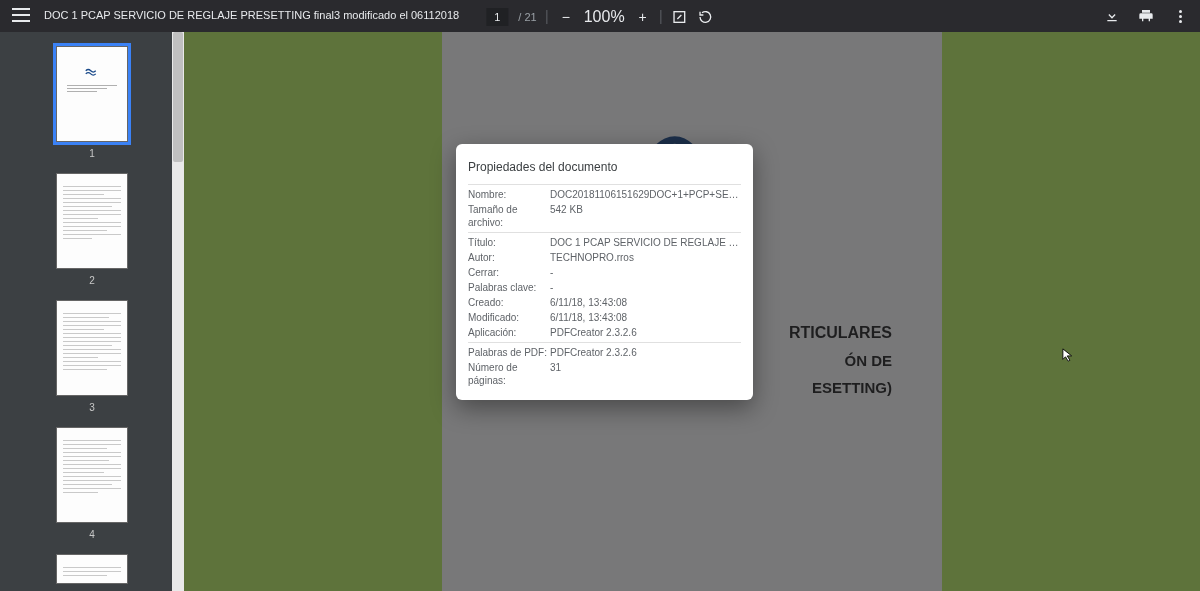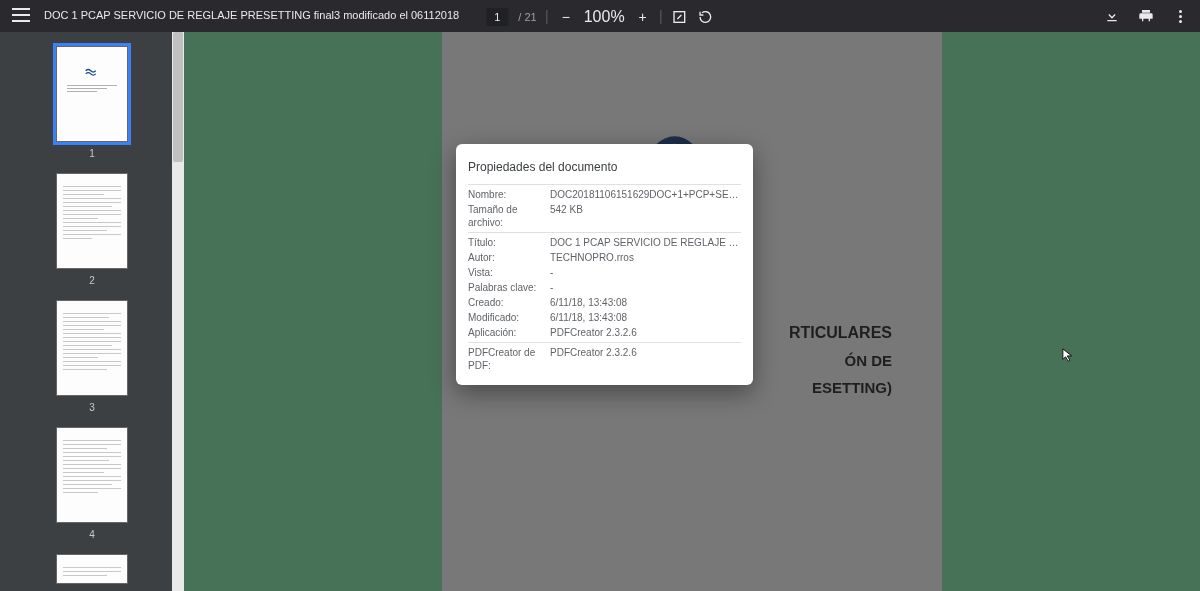--- a/index.html
+++ b/index.html
@@ -28,21 +28,21 @@
 .thumb { width: 72px; height: 96px; background: #fdfdfd; border: 1px solid #666; position: relative; }
 .thumb.active { outline: 3px solid #3b82f6; }
 .thumb-num { color: #c8c8c8; font-size: 10px; margin-top: 6px; margin-bottom: 14px; }
 .thumb-lines { position: absolute; top: 12px; left: 6px; right: 6px; }
 .thumb-lines div { height: 1px; background: #c9c9c9; margin-bottom: 3px; }
 .thumb1-logo { position:absolute; top:16px; left:50%; transform:translateX(-50%); width:18px; height:10px; }
 .thumb1-logo svg { width:100%; height:100%; }
 .thumb1-txt { position:absolute; top:38px; left:10px; right:10px; }
 .thumb1-txt div{ height:1px; background:#b0b0b0; margin-bottom:2px; }
 
-.main { flex:1; background:#86efac; position:relative; overflow:hidden; }
+.main { flex:1; background:#bef264; position:relative; overflow:hidden; }
 .page { position:absolute; top:0; left:50%; transform:translateX(-50%); width:500px; min-height:700px; background:#fff; }
 .overlay { position:absolute; inset:0; background:rgba(30,30,32,0.6); }
 
 .page-logo { position:absolute; top:94px; left:50%; transform:translateX(-50%); width:90px; height:60px; }
 .page-txt { position:absolute; top:292px; left:50px; right:50px; text-align:right; font-family: Georgia, 'Times New Roman', serif; font-weight:bold; color:#1f1f1f; }
 .pt1 { font-size:16px; margin-bottom:10px; }
 .pt2 { font-size:15px; margin-bottom:10px; }
 .pt3 { font-size:15px; }
 
 .dialog { position:absolute; top:144px; left:456px; width:297px; background:#fff; border-radius:6px; box-shadow:0 8px 24px rgba(0,0,0,0.4); padding:16px 12px 10px 12px; }
@@ -223,21 +223,21 @@
   <div class="dlg-sec" id="sec2">
       <div class="dlg-row">
         <div class="dlg-label">Título:</div>
         <div class="dlg-val">DOC 1 PCAP SERVICIO DE REGLAJE PRESETTING …</div>
       </div>
       <div class="dlg-row">
         <div class="dlg-label">Autor:</div>
         <div class="dlg-val">TECHNOPRO.rros</div>
       </div>
       <div class="dlg-row">
-        <div class="dlg-label">Vista:</div>
+        <div class="dlg-label">Cerrar:</div>
         <div class="dlg-val">-</div>
       </div>
       <div class="dlg-row">
         <div class="dlg-label">Palabras clave:</div>
         <div class="dlg-val">-</div>
       </div>
       <div class="dlg-row">
         <div class="dlg-label">Creado:</div>
         <div class="dlg-val">6/11/18, 13:43:08</div>
       </div>
@@ -245,21 +245,25 @@
         <div class="dlg-label">Modificado:</div>
         <div class="dlg-val">6/11/18, 13:43:08</div>
       </div>
       <div class="dlg-row">
         <div class="dlg-label">Aplicación:</div>
         <div class="dlg-val">PDFCreator 2.3.2.6</div>
       </div>
     </div>
   <div class="dlg-sec" id="sec3">
       <div class="dlg-row">
-        <div class="dlg-label">PDFCreator de PDF:</div>
+        <div class="dlg-label">Palabras de PDF:</div>
         <div class="dlg-val">PDFCreator 2.3.2.6</div>
+      </div>
+      <div class="dlg-row">
+        <div class="dlg-label">Número de páginas:</div>
+        <div class="dlg-val">31</div>
       </div>
     </div>
 </div>
 
 <svg class="cursor" viewBox="0 0 16 16">
     <path d="M1 1 L1 13 L4 10 L7 15 L9 14 L6 9 L11 9 Z" fill="#fff" stroke="#000" stroke-width="1"></path>
   </svg>
 
 </body></html>

